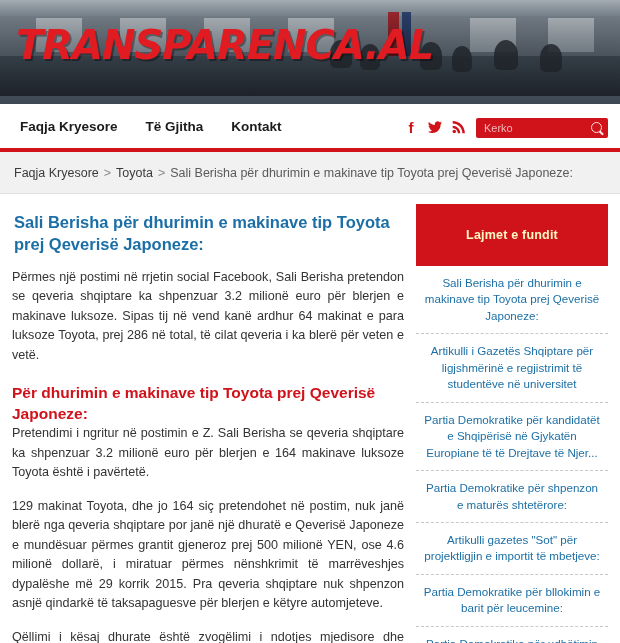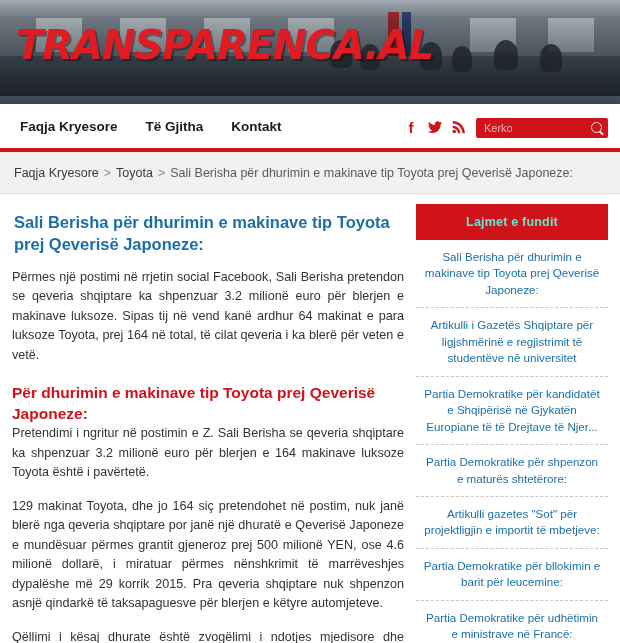--- a/index.html
+++ b/index.html
@@ -192,25 +192,25 @@
     margin: 0 0 14px 0;
     font-size: 12.6px;
     line-height: 1.55;
     color: #333333;
     text-align: justify;
   }
 
   
   .side-head {
     background: #d0121a;
-    color: #5eead4;
+    color: #fef9c3;
     font-size: 12.5px;
     font-weight: bold;
     text-align: center;
-    padding: 11px 4px;
+    padding: 24px 4px;
     letter-spacing: .2px;
   }
   .side-item {
     border-bottom: 1px dashed #c8c8c8;
     padding: 9px 6px 9px 6px;
     font-size: 11.6px;
     line-height: 1.42;
     color: #1c6fa6;
     text-align: center;
     cursor: pointer;
@@ -272,21 +272,21 @@
 <div class="crumb-wrap">
   <div class="crumb">
     <a>Faqja Kryesore</a><span class="sep">&gt;</span><a>Toyota</a><span class="sep">&gt;</span><span class="cur">Sali Berisha për dhurimin e makinave tip Toyota prej Qeverisë Japoneze:</span>
   </div>
 </div>
 
 <div class="page">
 
   <div class="content">
     <h1 class="article-title">Sali Berisha për dhurimin e makinave tip Toyota prej Qeverisë Japoneze:</h1>
-    <p class="para">Përmes një postimi në rrjetin social Facebook, Sali Berisha pretendon se qeveria shqiptare ka shpenzuar 3.2 milionë euro për blerjen e makinave luksoze. Sipas tij në vend kanë ardhur 64 makinat e para luksoze Toyota, prej 164 në total, të cilat qeveria i ka blerë për veten e vetë.</p>
+    <p class="para">Përmes një postimi në rrjetin social Facebook, Sali Berisha pretendon se qeveria shqiptare ka shpenzuar 3.2 milionë euro për blerjen e makinave luksoze. Sipas tij në vend kanë ardhur 64 makinat e para luksoze Toyota, prej 286 në total, të cilat qeveria i ka blerë për veten e vetë.</p>
     <h2 class="sub-title">Për dhurimin e makinave tip Toyota prej Qeverisë Japoneze:</h2>
     <p class="para">Pretendimi i ngritur në postimin e Z. Sali Berisha se qeveria shqiptare ka shpenzuar 3.2 milionë euro për blerjen e 164 makinave luksoze Toyota është i pavërtetë.</p>
     <p class="para">129 makinat Toyota, dhe jo 164 siç pretendohet në postim, nuk janë blerë nga qeveria shqiptare por janë një dhuratë e Qeverisë Japoneze e mundësuar përmes grantit gjeneroz prej 500 milionë YEN, ose 4.6 milionë dollarë, i miratuar përmes nënshkrimit të marrëveshjes dypalëshe më 29 korrik 2015. Pra qeveria shqiptare nuk shpenzon asnjë qindarkë të taksapaguesve për blerjen e këtyre automjeteve.</p>
     <p class="para">Qëllimi i kësaj dhurate është zvogëlimi i ndotjes mjedisore dhe reduktimi i gazeve që shkaktojnë efektin serrë nëpërmjet promovimit të makinave të gjeneratës së ardhshme miqësore ndaj mjedisit. Makinat do të shfrytëzohen për përdorim publik në përputhje me nevojat e sektorit publik për mjete transporti.</p>
   </div>
 
   <div class="sidebar">
     <div class="side-head">Lajmet e fundit</div>
     <div class="side-item">Sali Berisha për dhurimin e makinave tip Toyota prej Qeverisë Japoneze:</div>
     <div class="side-item">Artikulli i Gazetës Shqiptare për ligjshmërinë e regjistrimit të studentëve në universitet</div>

